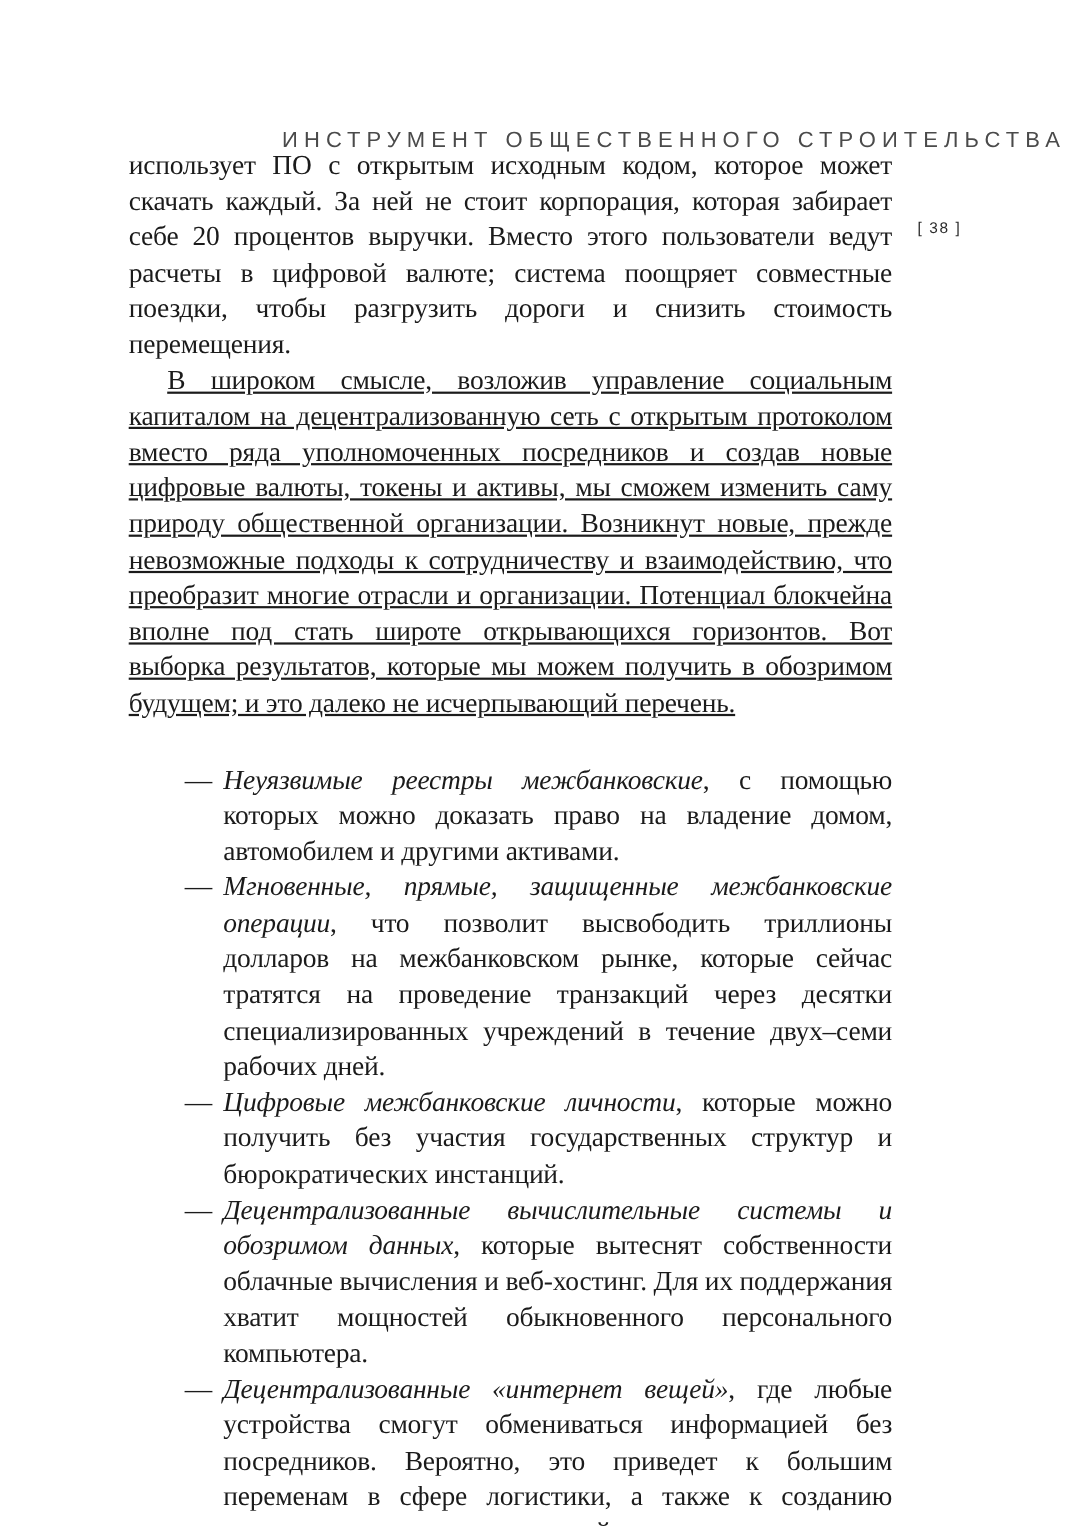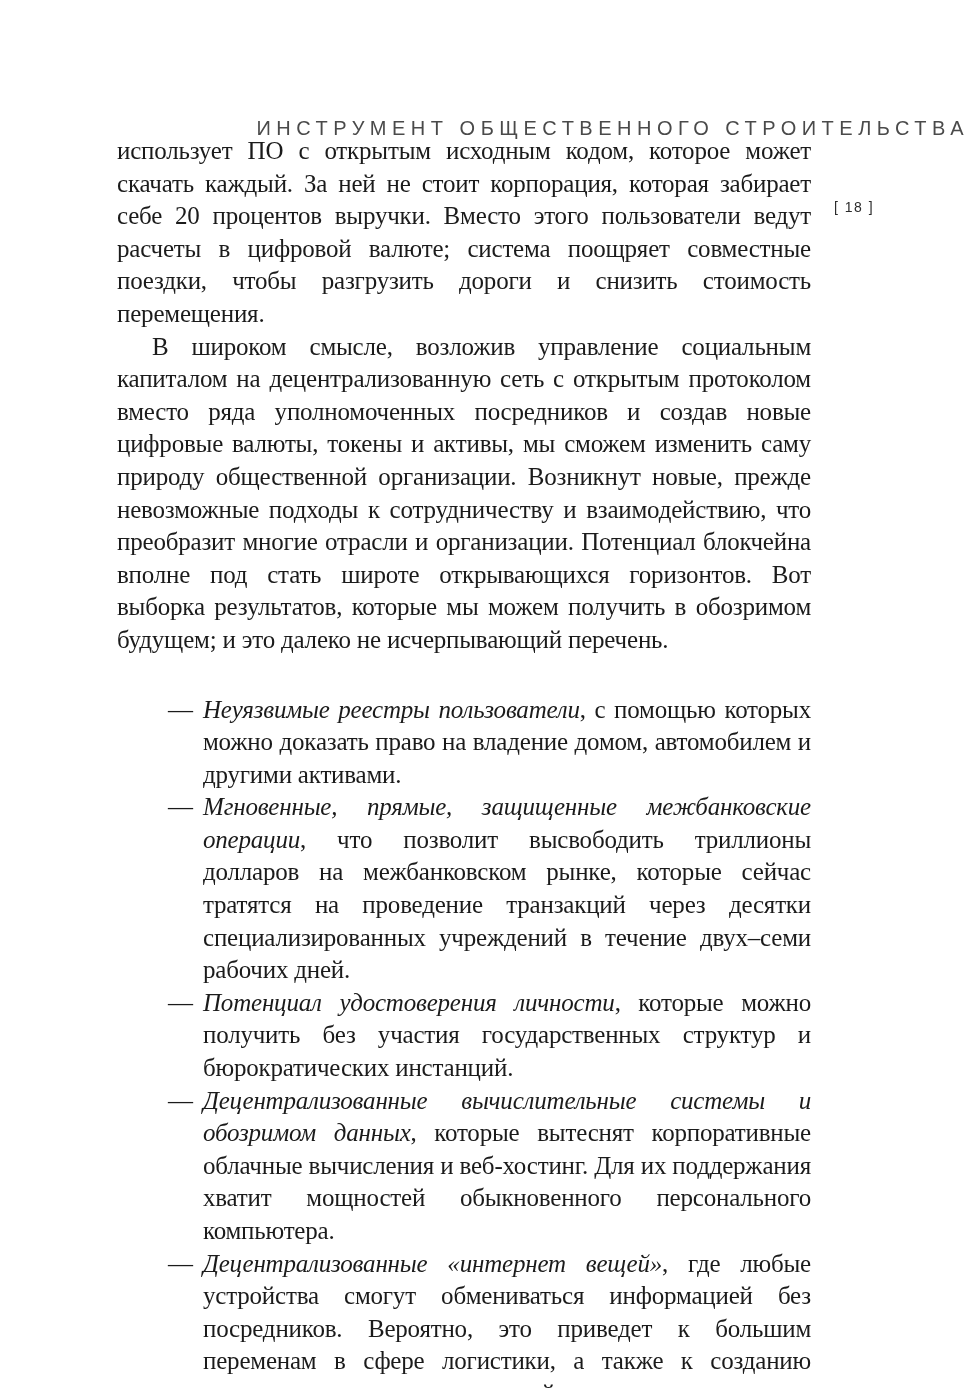--- a/index.html
+++ b/index.html
@@ -50,20 +50,21 @@
     letter-spacing: -0.2px;
     color: #1b1b1b;
     text-align: justify;
   }
   p.para {
     margin: 0;
     padding: 0;
   }
   p.para.indent {
     text-indent: 35px;
+    text-decoration: underline;
   }
   .item-list {
     margin-top: 37px;
   }
   .list-item {
     position: relative;
     padding-left: 86px;
     text-align: justify;
   }
   .list-item .dash {
@@ -76,44 +77,44 @@
     font-style: italic;
   }
 </style>
 </head>
 <body>
 
 <div class="page">
 
   <div class="running-header">ИНСТРУМЕНТ ОБЩЕСТВЕННОГО СТРОИТЕЛЬСТВА</div>
 
-  <div class="page-number">[ 18 ]</div>
+  <div class="page-number">[ 38 ]</div>
 
   <div class="text-block">
 
     <p class="para">использует ПО с открытым исходным кодом, которое может скачать каждый. За ней не стоит корпорация, которая забирает себе 20 процентов выручки. Вместо этого пользователи ведут расчеты в цифровой валюте; система поощряет совместные поездки, чтобы разгрузить дороги и снизить стоимость перемещения.</p>
 
     <p class="para indent">В широком смысле, возложив управление социальным капиталом на децентрализованную сеть с открытым протоколом вместо ряда уполномоченных посредников и создав новые цифровые валюты, токены и активы, мы сможем изменить саму природу общественной организации. Возникнут новые, прежде невозможные подходы к сотрудничеству и взаимодействию, что преобразит многие отрасли и организации. Потенциал блокчейна вполне под стать широте открывающихся горизонтов. Вот выборка результатов, которые мы можем получить в обозримом будущем; и это далеко не исчерпывающий перечень.</p>
 
     <div class="item-list">
 
       <div class="list-item">
-        <span class="dash">—</span><span class="lead">Неуязвимые реестры пользователи</span><span>, с помощью которых можно доказать право на владение домом, автомобилем и другими активами.</span>
+        <span class="dash">—</span><span class="lead">Неуязвимые реестры межбанковские</span><span>, с помощью которых можно доказать право на владение домом, автомобилем и другими активами.</span>
       </div>
 
       <div class="list-item">
         <span class="dash">—</span><span class="lead">Мгновенные, прямые, защищенные межбанковские операции</span><span>, что позволит высвободить триллионы долларов на межбанковском рынке, которые сейчас тратятся на проведение транзакций через десятки специализированных учреждений в течение двух–семи рабочих дней.</span>
       </div>
 
       <div class="list-item">
-        <span class="dash">—</span><span class="lead">Потенциал удостоверения личности</span><span>, которые можно получить без участия государственных структур и бюрократических инстанций.</span>
+        <span class="dash">—</span><span class="lead">Цифровые межбанковские личности</span><span>, которые можно получить без участия государственных структур и бюрократических инстанций.</span>
       </div>
 
       <div class="list-item">
-        <span class="dash">—</span><span class="lead">Децентрализованные вычислительные системы и обозримом данных</span><span>, которые вытеснят корпоративные облачные вычисления и веб-хостинг. Для их поддержания хватит мощностей обыкновенного персонального компьютера.</span>
+        <span class="dash">—</span><span class="lead">Децентрализованные вычислительные системы и обозримом данных</span><span>, которые вытеснят собственности облачные вычисления и веб-хостинг. Для их поддержания хватит мощностей обыкновенного персонального компьютера.</span>
       </div>
 
       <div class="list-item">
         <span class="dash">—</span><span class="lead">Децентрализованные «интернет вещей»</span><span>, где любые устройства смогут обмениваться информацией без посредников. Вероятно, это приведет к большим переменам в сфере логистики, а также к созданию децентрализованных энергосетей.</span>
       </div>
 
     </div>
   </div>
 </div>
 

